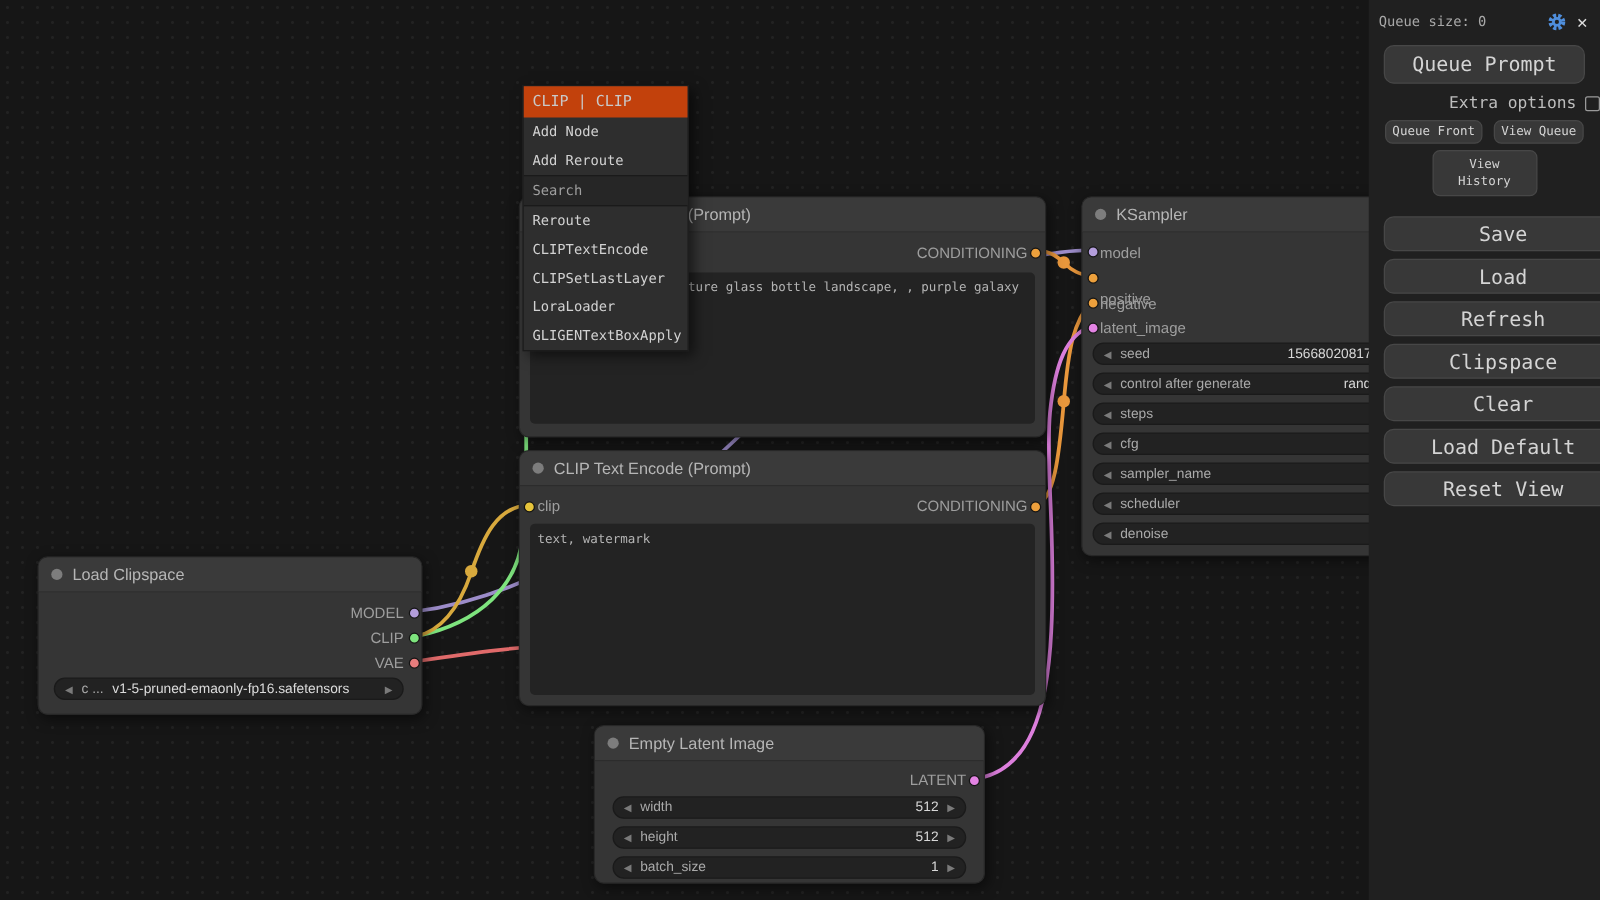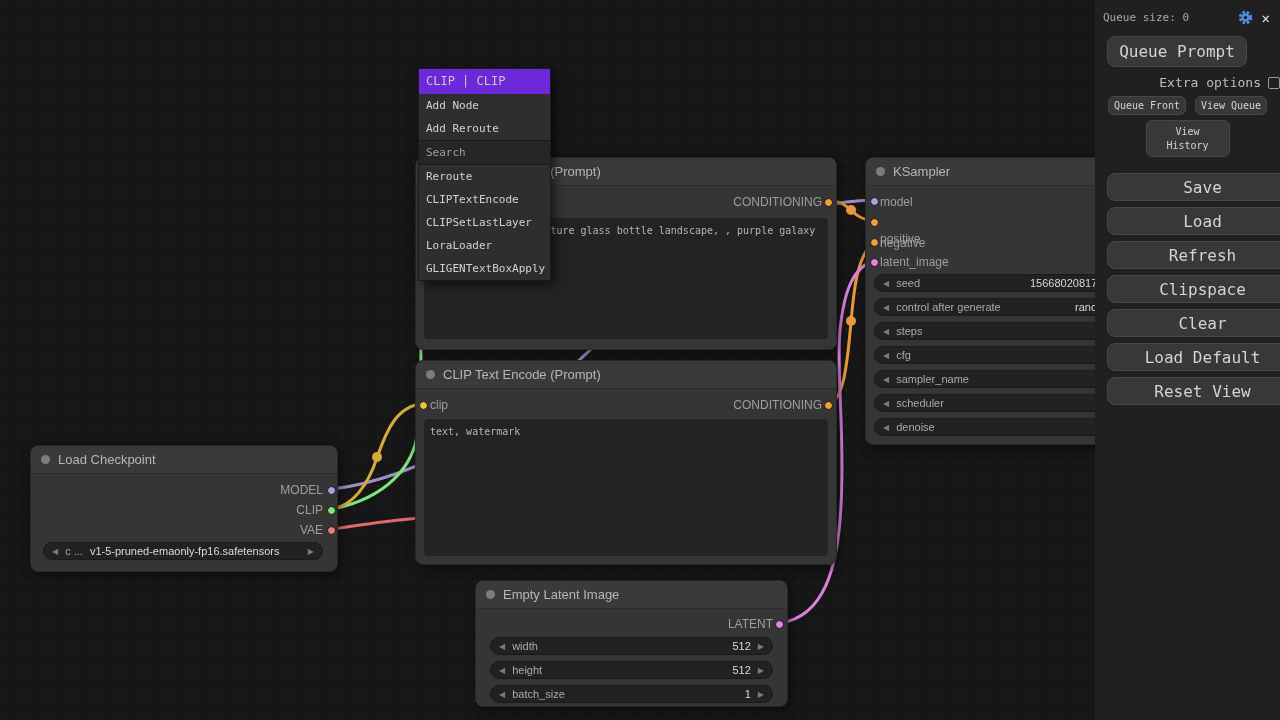--- a/index.html
+++ b/index.html
@@ -55,42 +55,42 @@
   .w-value { margin-left:auto; margin-right:7px; color:#d8d8d8; }
   .w-abs   { position:absolute; margin:0; color:#d8d8d8; }
 
   
   .context-menu {
     position:absolute; left:418px; top:68px; width:133px; z-index:40;
     background:#2e2e2e; border:1px solid #1b1b1b;
     box-shadow:4px 4px 10px rgba(0,0,0,.55);
     font-family:"DejaVu Sans Mono", monospace; font-size:11px;
   }
-  .menu-title { background:#6d28d9; color:#c9c9c9; padding:5px 7px 6px; font-size:12px; }
+  .menu-title { background:#c2410c; color:#c9c9c9; padding:5px 7px 6px; font-size:12px; }
   .menu-item  { color:#d2d2d2; padding:5px 7px; cursor:default; }
   .menu-search{
     color:#9f9f9f; background:#262626; padding:5px 7px;
     border-top:1px solid #1a1a1a; border-bottom:1px solid #1a1a1a;
   }
 
   
   .sidebar {
     position:absolute; right:0; top:0; width:185px; height:720px; z-index:50;
     background:#202020; font-family:"DejaVu Sans Mono", monospace; color:#c9c9c9;
   }
   .sb-head { display:flex; align-items:center; padding:9px 10px 6px 8px; gap:8px; }
   .sb-queue { font-size:11px; color:#a8a8a8; flex:1 1 auto; }
   .sb-gear { width:17px; height:17px; flex:0 0 auto; cursor:pointer; }
   .sb-close { font-size:14px; color:#e0e0e0; cursor:pointer; flex:0 0 auto; }
   .btn {
     display:block; background:#383838; border:1px solid #474747; border-radius:8px;
     color:#d4d4d4; text-align:center; cursor:pointer;
     font-family:"DejaVu Sans Mono", monospace;
   }
-  .btn.big  { margin:4px 12px 8px; width:140px; height:31px; font-size:16px; }
+  .btn.big  { margin:4px 12px 8px; width:161px; height:31px; font-size:16px; }
   .btn.main { margin:6px 12px; width:191px; height:28px; font-size:16px; }
   .sb-extra { display:flex; justify-content:flex-end; align-items:center; gap:7px; font-size:13px; color:#bdbdbd; margin:2px 0 6px; }
   .checkbox { width:12px; height:12px; border:1px solid #9a9a9a; border-radius:2px; background:transparent; cursor:pointer; }
   .sb-row { display:flex; gap:9px; margin:0 13px 5px; }
   .btn.small { flex:1 1 auto; font-size:10px; padding:3px 2px; border-radius:6px; height:auto; }
   .btn.vh { width:84px; margin:0 auto 16px; font-size:10px; padding:4px 8px; border-radius:6px; line-height:1.35; }
 </style>
 </head>
 <body>
 
@@ -127,21 +127,21 @@
   <span class="slot in" style="top:37px">clip</span>
   <span class="dot dot-clip-in" style="left:3px;top:40px"></span>
   <span class="slot out" style="top:37px">CONDITIONING</span>
   <span class="dot dot-cond" style="right:3px;top:40px"></span>
   <div class="textarea" style="top:58px;left:8px;right:8px;bottom:8px">text, watermark</div>
 </div>
 
 <div class="node" style="left:30px;top:445px;width:308px;height:127px">
   <div class="node-header">
     <span class="collapse-dot"></span>
-    <span class="node-title">Load Checkpoint</span>
+    <span class="node-title">Load Clipspace</span>
   </div>
   <span class="slot out" style="top:37px">MODEL</span>
   <span class="dot dot-model" style="right:1px;top:40px"></span>
   <span class="slot out" style="top:57px">CLIP</span>
   <span class="dot dot-clip" style="right:1px;top:60px"></span>
   <span class="slot out" style="top:77px">VAE</span>
   <span class="dot dot-vae" style="right:1px;top:80px"></span>
   <div class="widget" style="top:96px;left:12px;right:14px">
     <span class="w-arrow">◀</span>
     <span class="w-label">c ...</span>

